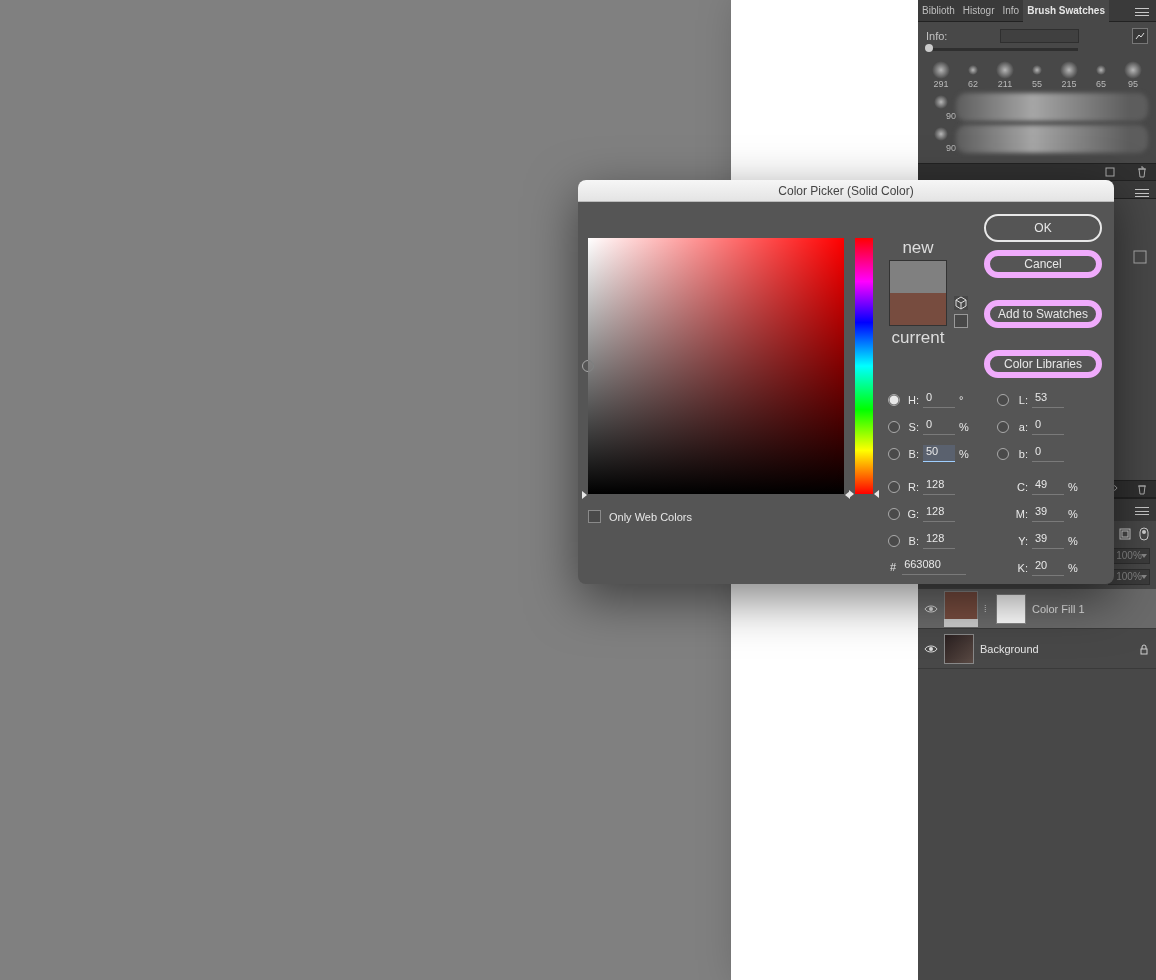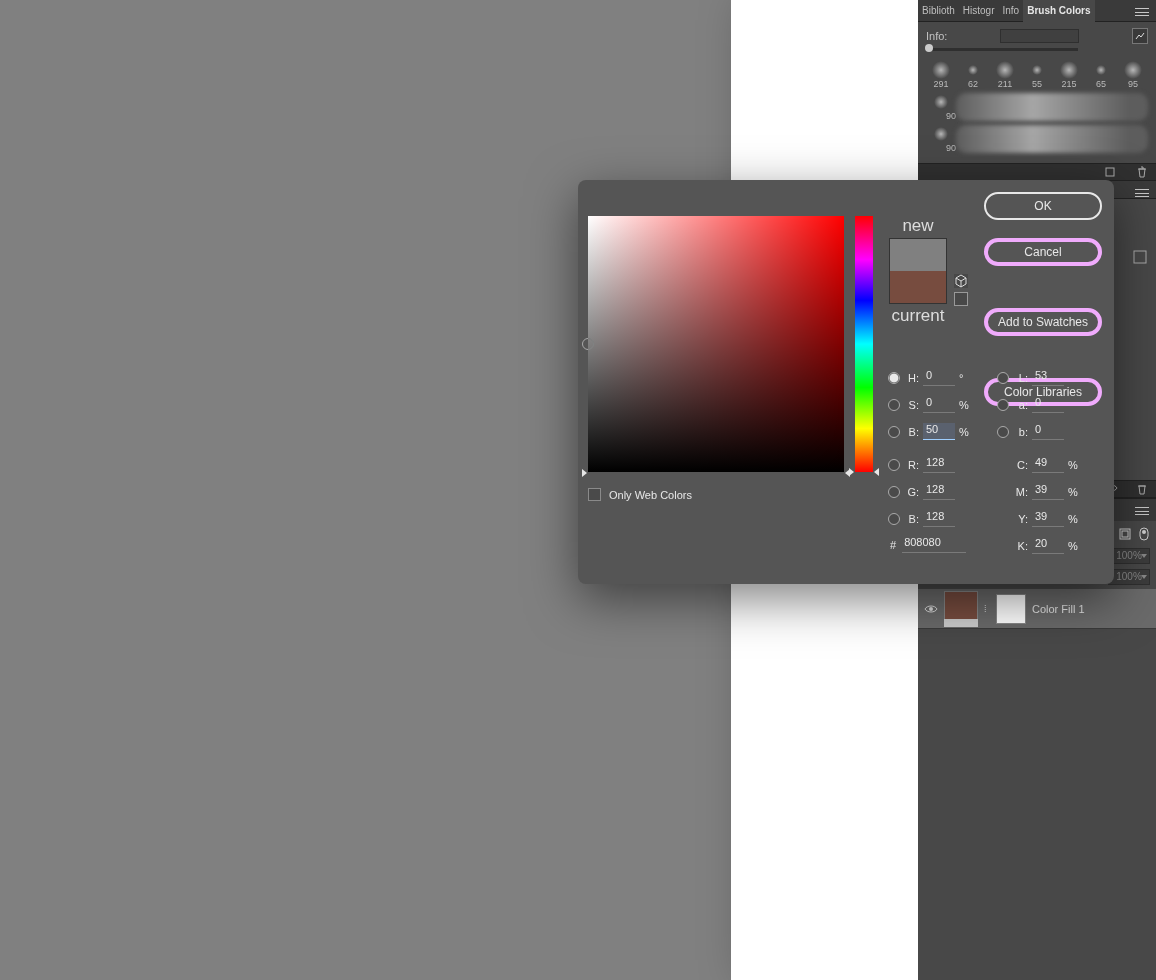--- a/index.html
+++ b/index.html
@@ -70,22 +70,22 @@
 .hue-mark-l,.hue-mark-r{position:absolute;width:0;height:0;border-top:4px solid transparent;border-bottom:4px solid transparent}
 .hue-mark-l{border-left:5px solid #e7e7e7;left:271px}
 .hue-mark-r{border-right:5px solid #e7e7e7;left:296px}
 .swatch-col{position:absolute;left:310px;top:36px;width:60px;display:flex;flex-direction:column;align-items:center}
 .sw-lbl{font-size:17px;color:#ddd;margin-bottom:2px}
 .sw-box{width:58px;height:66px;border:1px solid #333;display:flex;flex-direction:column;margin-bottom:2px}
 .sw-new{flex:1;background:#808080}
 .sw-cur{flex:1;background:#774c3f}
 .sw-icons{position:absolute;left:376px;top:94px;display:flex;flex-direction:column;gap:4px}
 .sw-ic{width:14px;height:14px;border:1px solid #999;background:#484848}
-.btns{position:absolute;right:12px;top:12px;width:118px;display:flex;flex-direction:column;gap:18px}
-.pbtn{height:28px;border:4px solid #f0abfc;border-radius:14px;background:transparent;color:#e8e8e8;font-size:12px;display:flex;align-items:center;justify-content:center;cursor:pointer}
+.btns{position:absolute;right:12px;top:12px;width:118px;display:flex;flex-direction:column;gap:8px}
+.pbtn{height:28px;border:6px solid #f0abfc;border-radius:14px;background:transparent;color:#e8e8e8;font-size:12px;display:flex;align-items:center;justify-content:center;cursor:pointer}
 .pbtn.primary{border:2px solid #e8e8e8;font-weight:500}
 .val-grid{position:absolute;left:310px;top:184px}
 .vrow{display:flex;align-items:center;height:27px;gap:4px}
 .vrow .radio{width:12px;height:12px;border:1px solid #aaa;border-radius:50%;background:#4a4a4a;flex-shrink:0}
 .vrow .radio.on{background:radial-gradient(circle,#e8e8e8 0 4px,#4a4a4a 5px)}
 .vrow .radio.spacer{border:none;background:none}
 .vrow .lbl{width:15px;text-align:right;color:#e8e8e8}
 .vrow .inp{width:32px;height:17px;border:none;border-bottom:1px solid #7a7a7a;background:transparent;color:#e8e8e8;text-align:left;padding-left:3px;font-size:11px}
 .vrow .inp.focus{border-bottom:1px solid #9fcfff;background:rgba(120,170,255,0.15)}
 .vrow .unit{width:12px;color:#e8e8e8}
@@ -105,21 +105,21 @@
   <div class="topcollapse">
     <svg viewBox="0 0 10 10">
         <path d="M1 4 L4 1 M1 1 L4 4 M6 4 L9 1 M6 1 L9 4" stroke="#c8c8c8" stroke-width="1" fill="none"></path>
       </svg>
   </div>
 
   <div class="tabbar">
     <div class="tab">Biblioth</div>
     <div class="tab">Histogr</div>
     <div class="tab">Info</div>
-    <div class="tab active">Brush Colors</div>
+    <div class="tab active">Brush Swatches</div>
     <div class="menu">
         <span></span>
         <span></span>
         <span></span>
       </div>
   </div>
 
   <div class="brush-panel">
     <div class="sizeRow">
       <span class="lbl">Info:</span>
@@ -361,24 +361,41 @@
           </svg>
         </div>
       <div style="display:flex;flex-direction:column;align-items:center">
           <div class="thumb"></div>
           <div class="adj-base"></div>
         </div>
       <div class="link">⁞</div>
       <div class="thumb mask"></div>
       <div class="layer-name">Color Fill 1</div>
     </div>
+    <div class="layer-row">
+      <div class="eye">
+          <svg width="14" height="10" viewBox="0 0 14 10">
+            <path d="M1 5c2-4 10-4 12 0-2 4-10 4-12 0z" fill="none" stroke="#ddd"></path>
+            <circle cx="7" cy="5" r="2" fill="#ddd"></circle>
+          </svg>
+        </div>
+      <div class="thumb bg" style="width:30px;height:30px"></div>
+      <div class="layer-name">Background</div>
+      <div class="locklayer">
+          <svg width="12" height="12" viewBox="0 0 12 12">
+            <rect x="3" y="6" width="6" height="5" fill="none" stroke="#cfcfcf"></rect>
+            <path d="M4 6V4a2 2 0 014 0v2" fill="none" stroke="#cfcfcf"></path>
+          </svg>
+        </div>
+    </div>
   </div>
 </div>
 
 <div class="dialog">
+  <div class="dlg-title">Color Picker (Solid Color)</div>
   <div class="dlg-body">
     <div class="color-field">
       <div class="cf-cursor" style="left:0%;top:50%"></div>
     </div>
     <div style="position:absolute;left:4px;top:289px;border-top:4px solid transparent;border-bottom:4px solid transparent;border-left:5px solid #e7e7e7"></div>
     <div style="position:absolute;left:267px;top:289px;border-top:4px solid transparent;border-bottom:4px solid transparent;border-right:5px solid #e7e7e7"></div>
 
     <div class="hue-strip"></div>
     <div class="hue-mark-l" style="top:288px"></div>
     <div class="hue-mark-r" style="top:288px"></div>
@@ -485,21 +502,21 @@
         <div class="gap"></div>
         <div class="radio spacer"></div>
           <span class="lbl">K:</span>
         <div class="inp">20</div>
           <span class="unit">%</span>
       </div>
     </div>
 
     <div class="hex-row">
       <span>#</span>
-      <div class="inp">808080</div>
+      <div class="inp">663080</div>
     </div>
 
     <div class="webcolors">
       <div class="chk"></div>
       <span>Only Web Colors</span>
     </div>
   </div>
 </div>
 
 </body></html>

